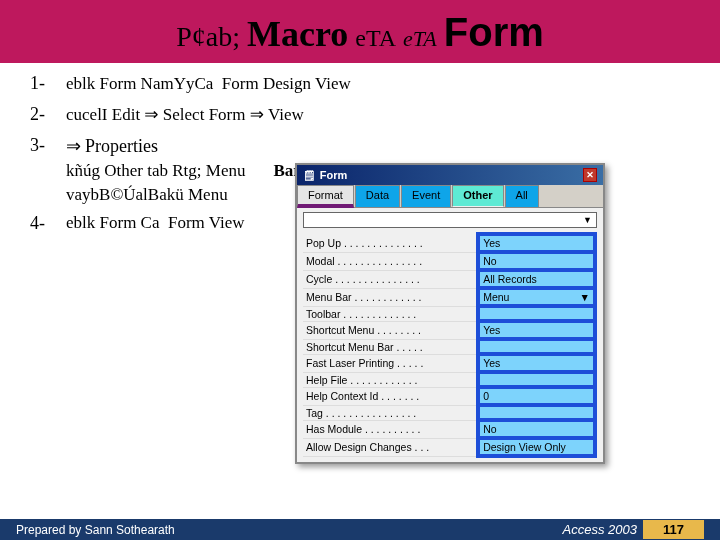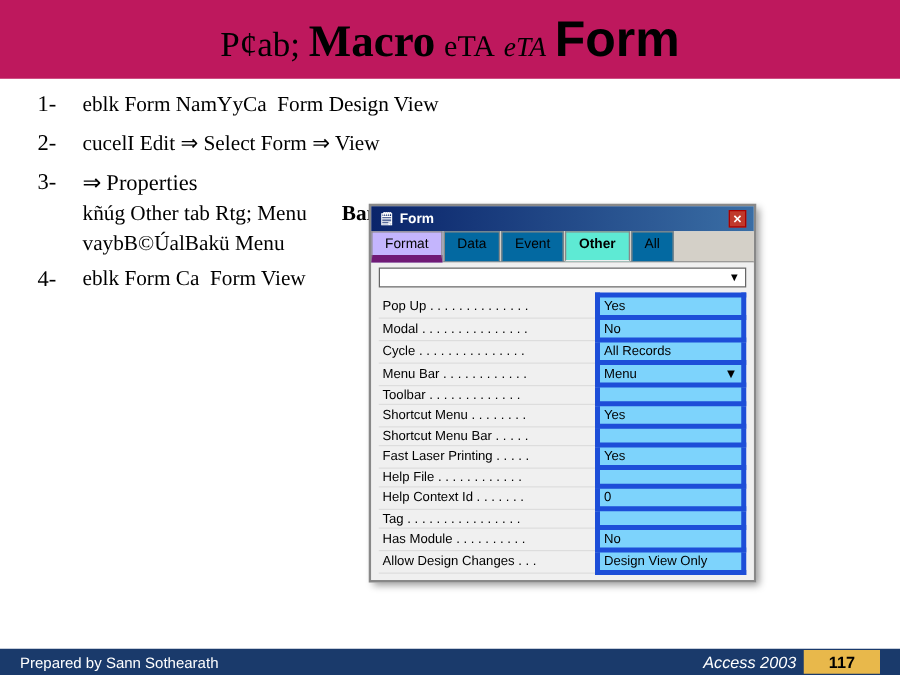--- a/index.html
+++ b/index.html
@@ -90,27 +90,27 @@
       display: flex;
       background: #d4d0c8;
       border-bottom: 1px solid #888;
     }
     .dialog-tab {
       padding: 3px 10px;
       font-size: 11px;
       cursor: pointer;
       border: 1px solid #888;
       border-bottom: none;
-      background: #0369a1;
+      background: #0ea5e9;
       color: #000;
       margin-right: 1px;
     }
     .dialog-tab.active {
-      background: #c4b5fd;
-      border-bottom: 6px solid #701a75;
+      background: #e5e5e5;
+      border-bottom: 4px solid #701a75;
       margin-bottom: -1px;
       z-index: 1;
       position: relative;
     }
     .dialog-body {
       padding: 4px 6px;
       background: #f0f0f0;
     }
 
     

